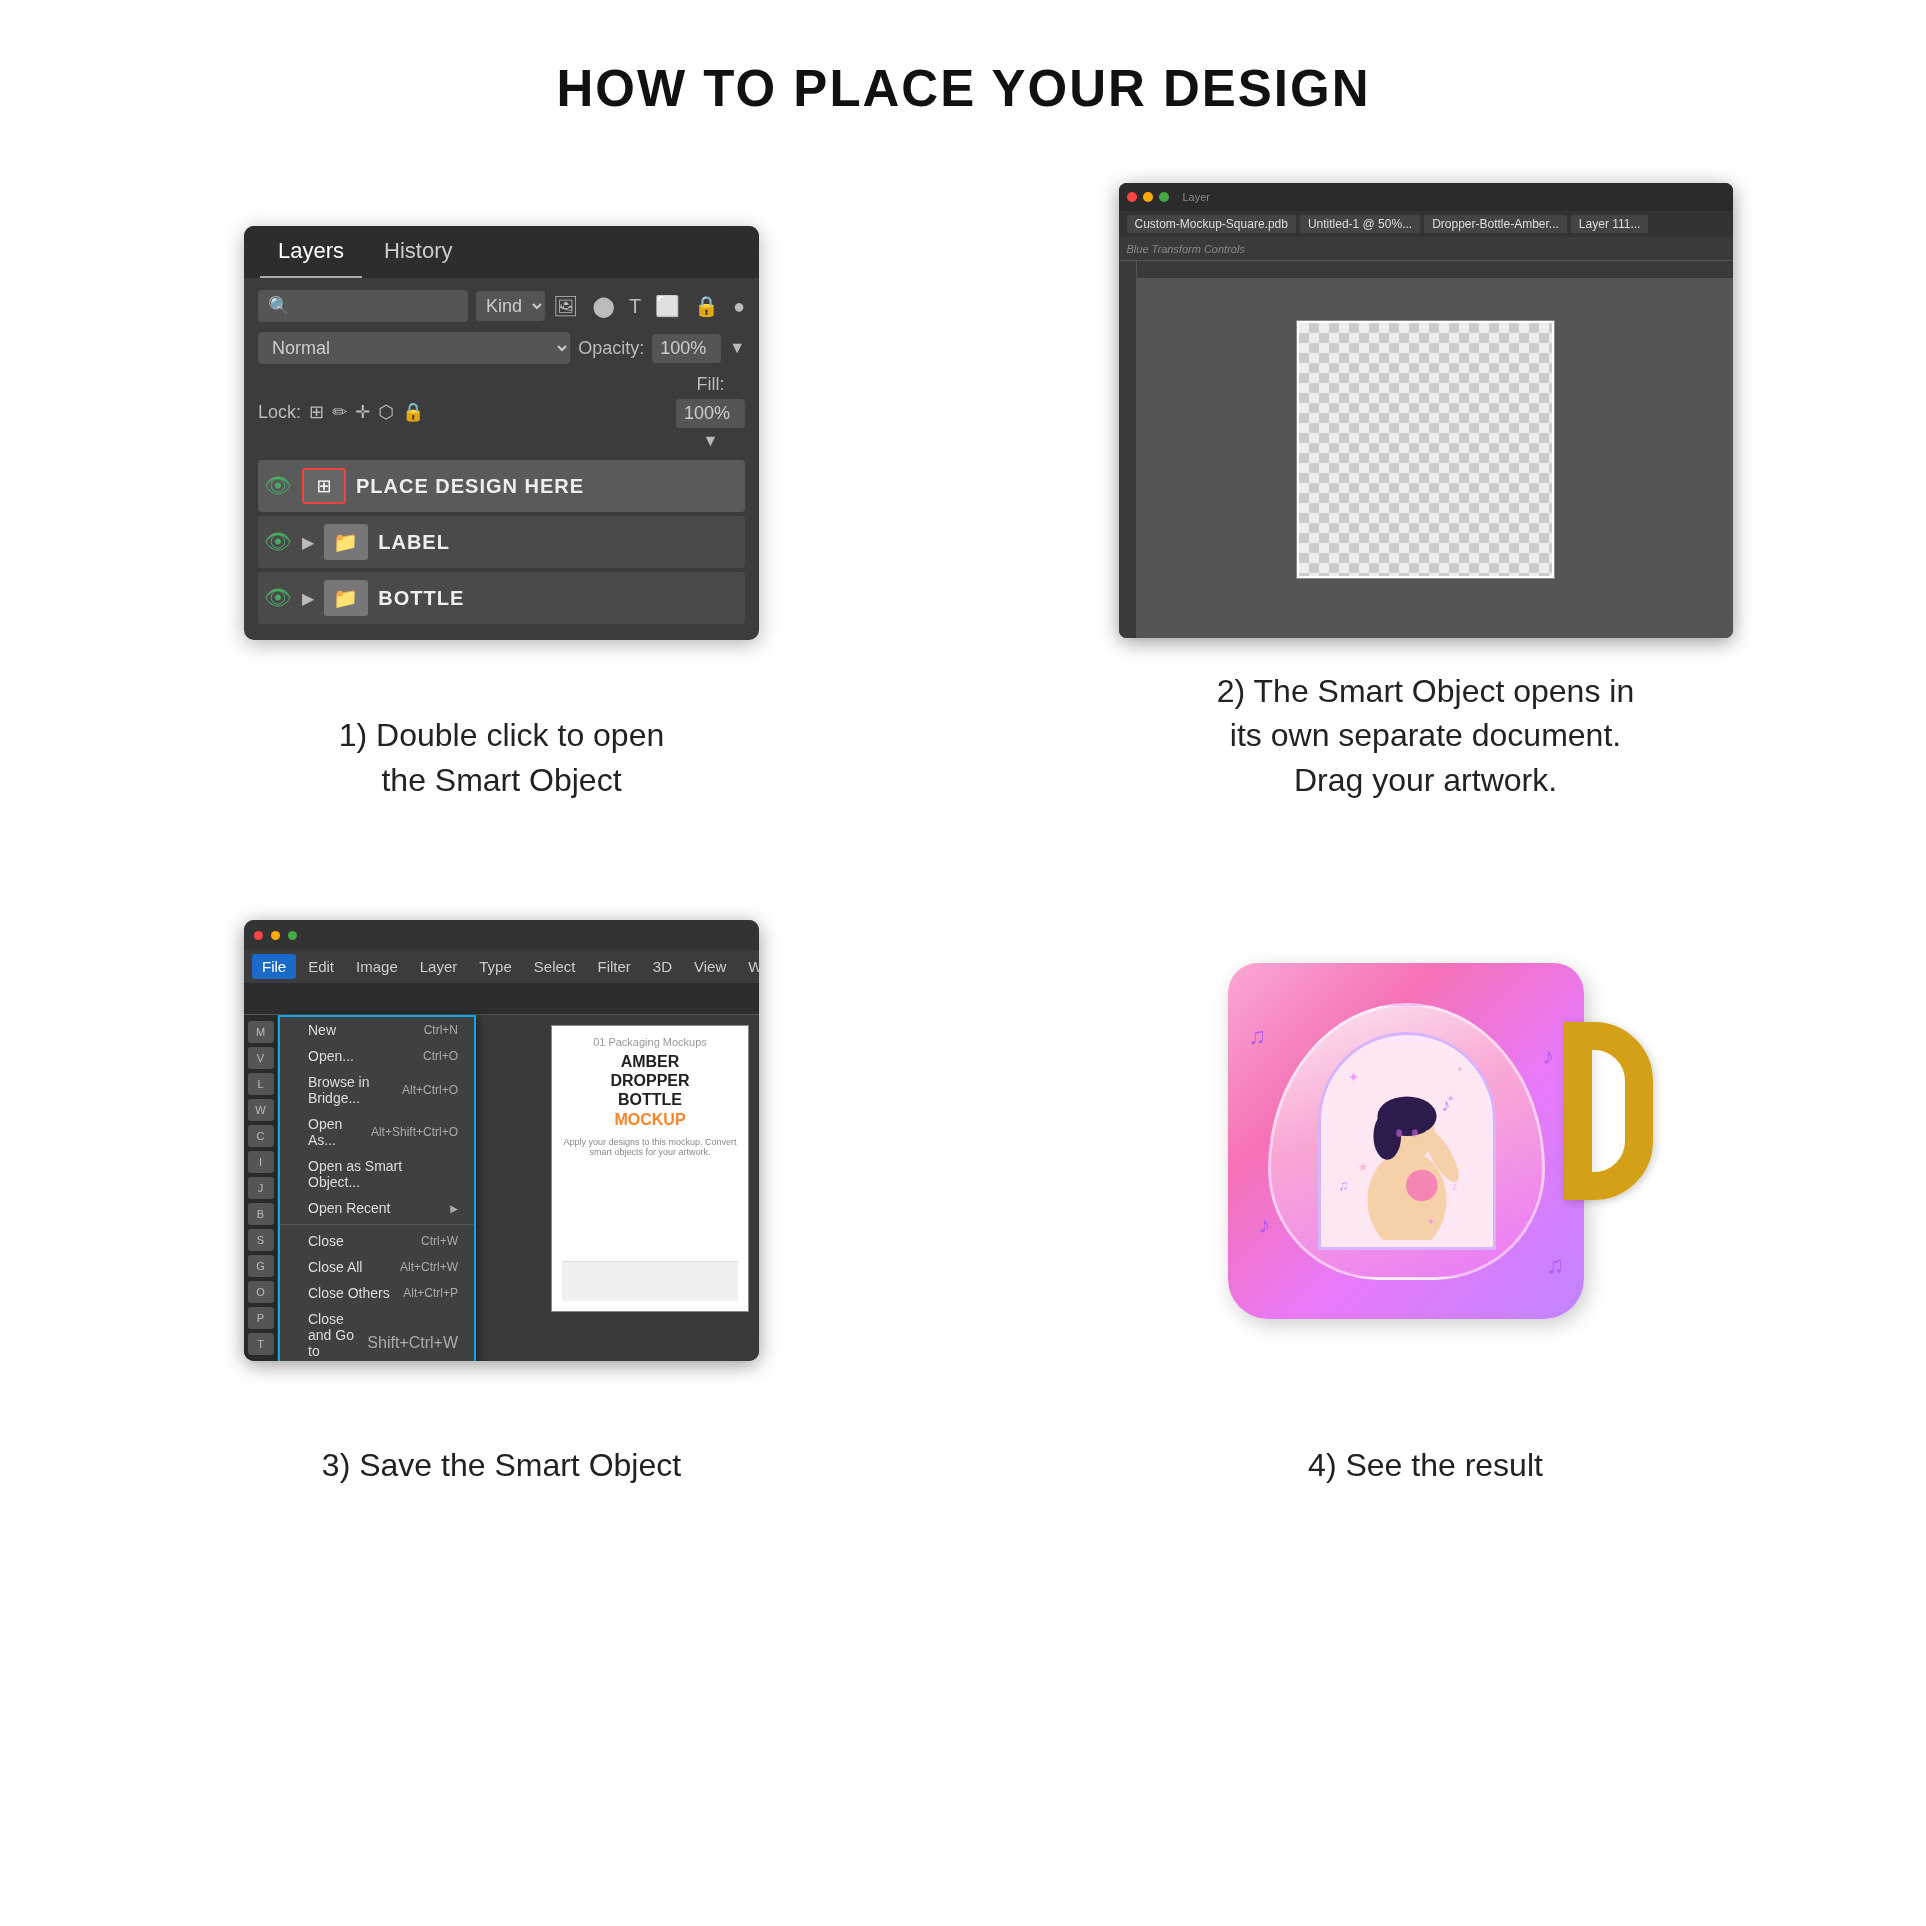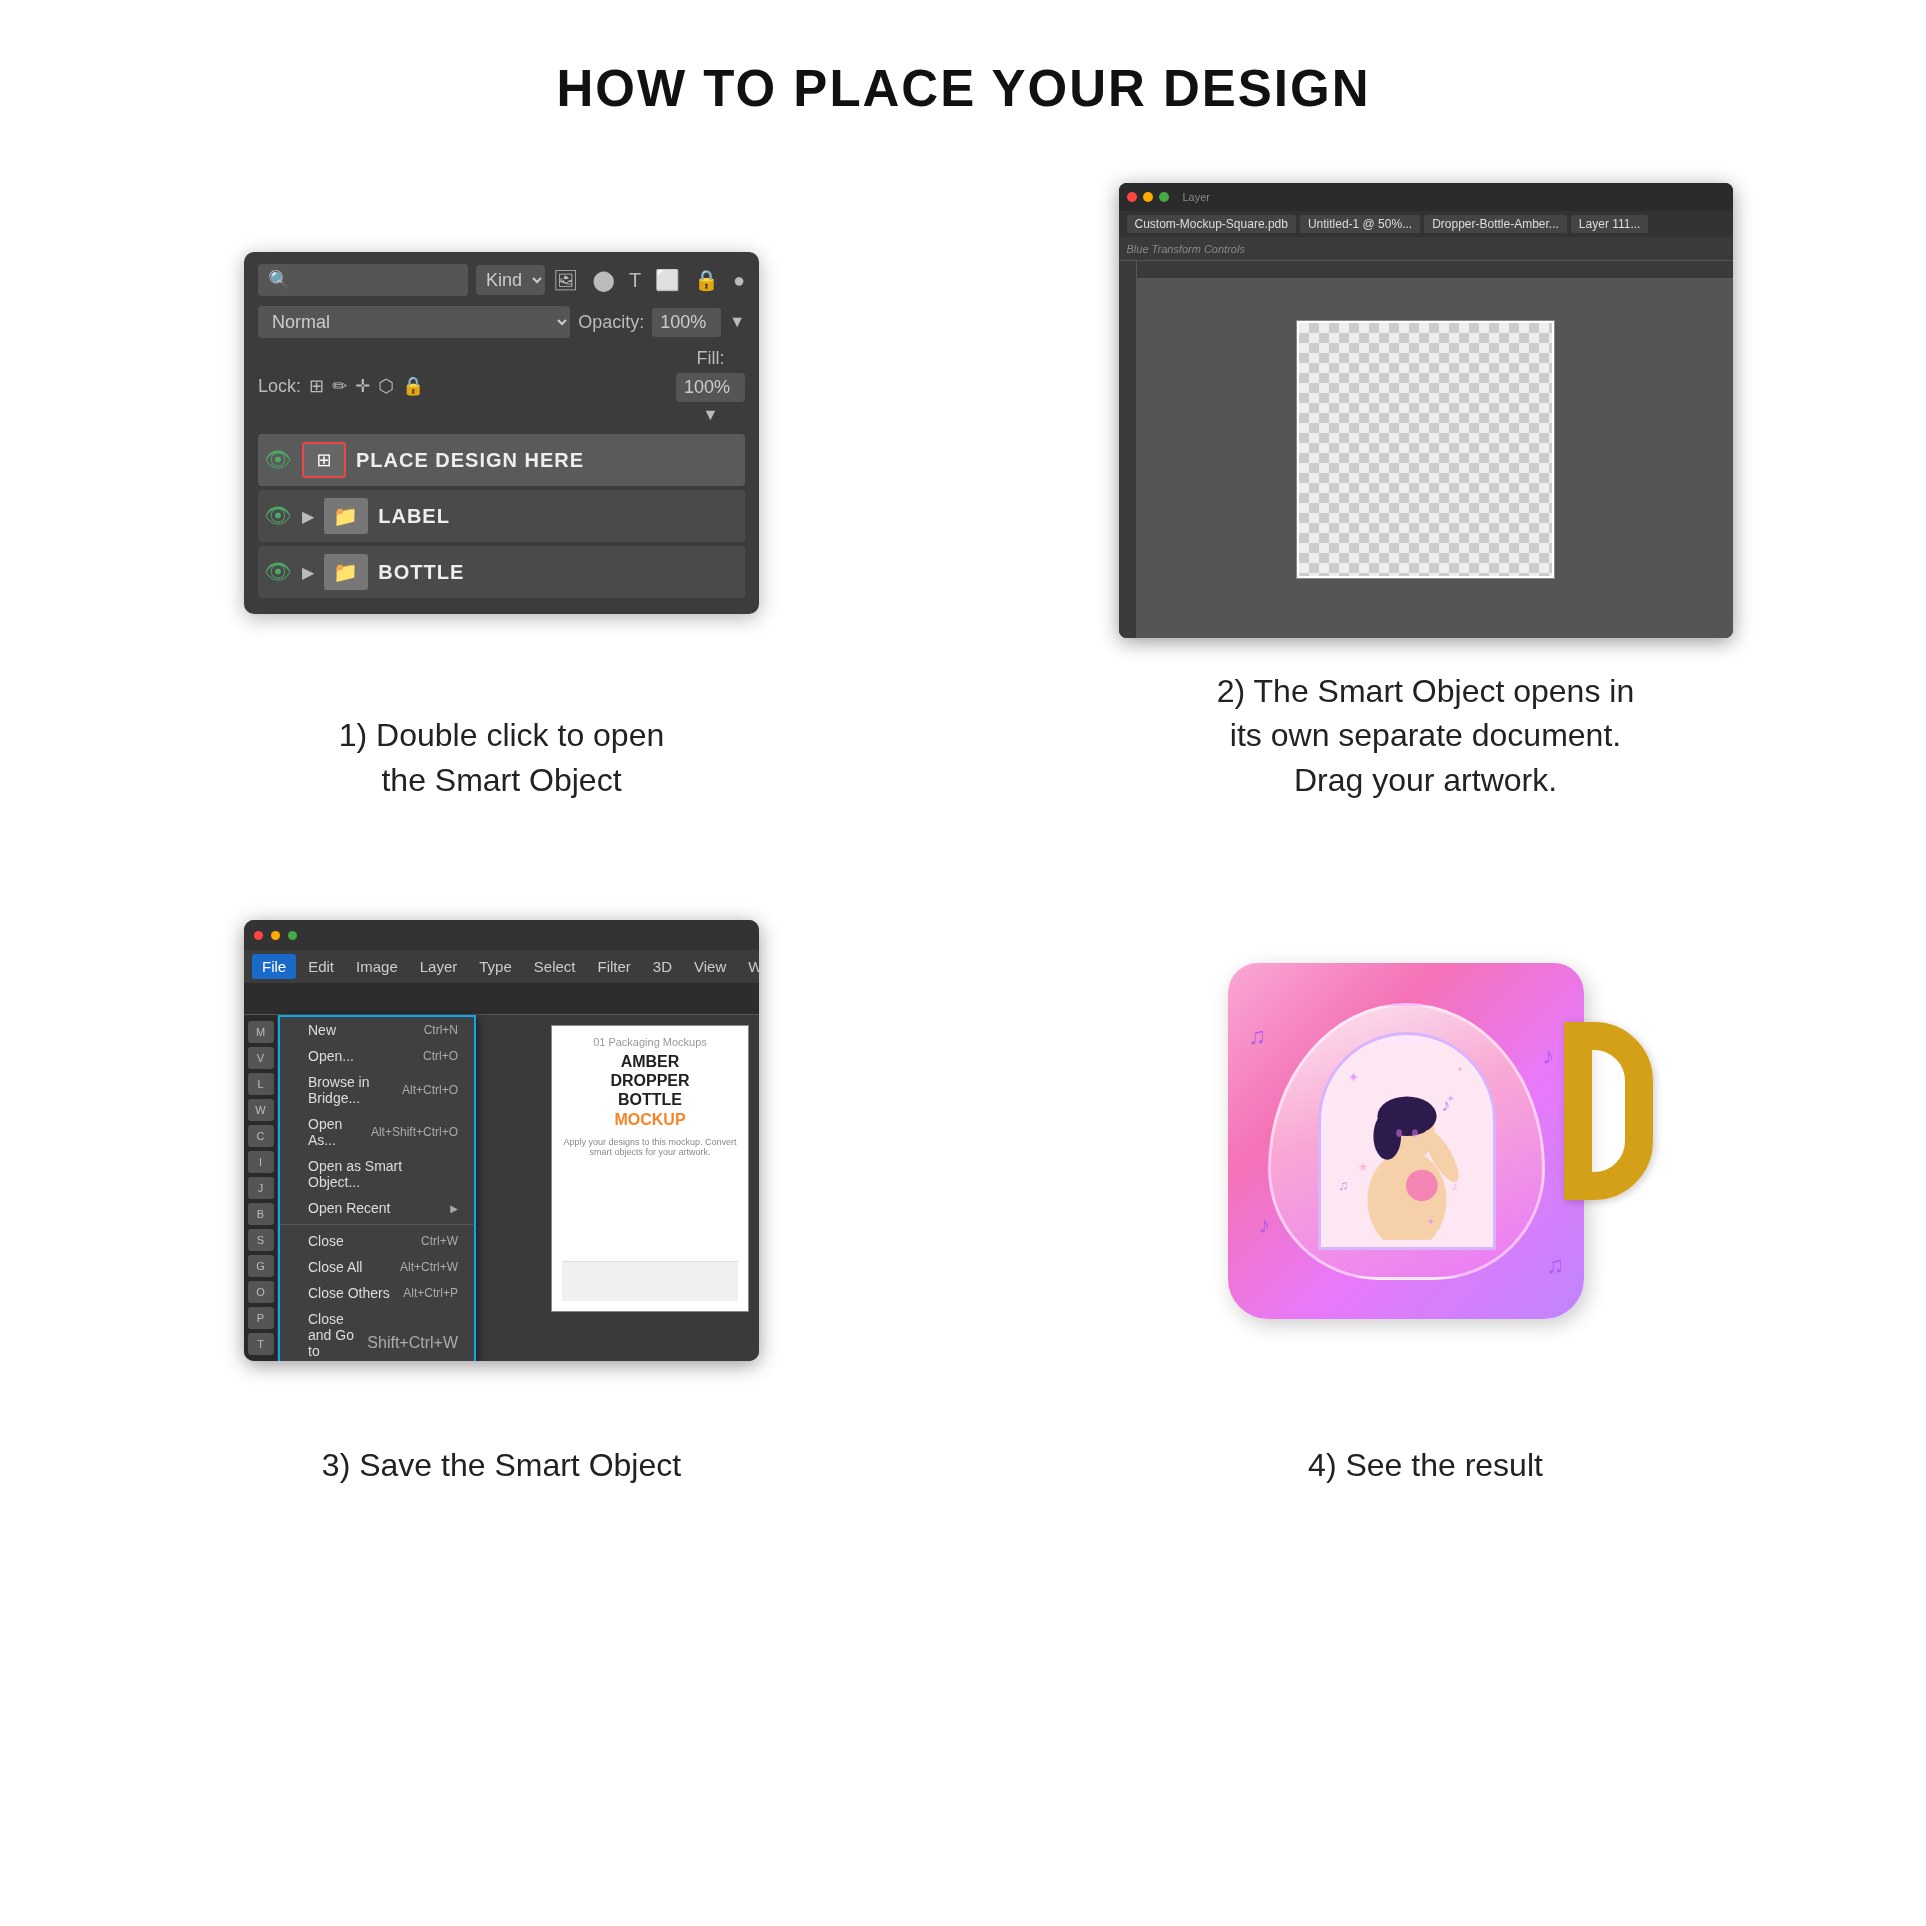--- a/index.html
+++ b/index.html
@@ -499,20 +499,24 @@
 
 <div class="page">
   <h1 class="main-title">HOW TO PLACE YOUR DESIGN</h1>
 
   <div class="grid">
 
     <div class="cell">
       <div class="screenshot-area">
         <div class="ps-panel">
 
+          <div class="ps-tabs">
+            <div class="ps-tab active">Layers</div>
+            <div class="ps-tab">History</div>
+          </div>
           <div class="ps-body">
 
             <div class="ps-search-row">
               <div class="ps-search-box">
                 <span>🔍</span>
               </div>
               <select class="ps-search-dropdown">
                 <option>Kind</option>
               </select>
               <div class="ps-icon-row">

